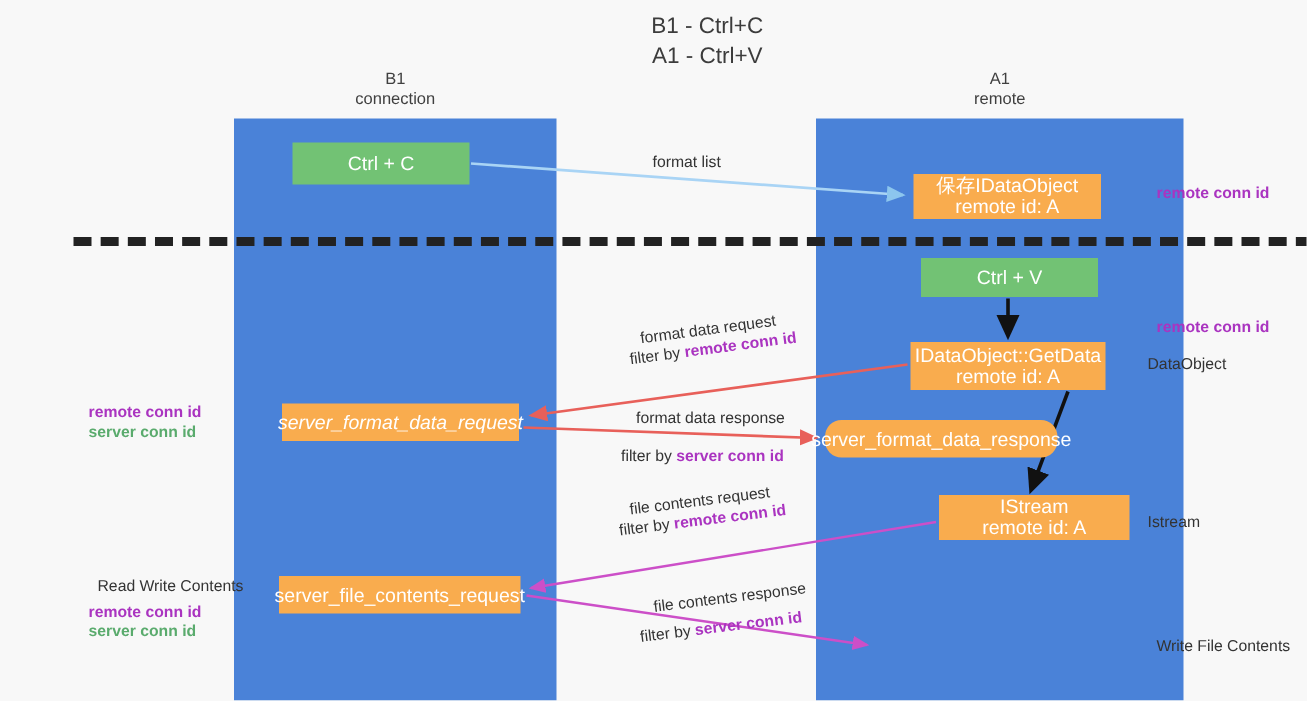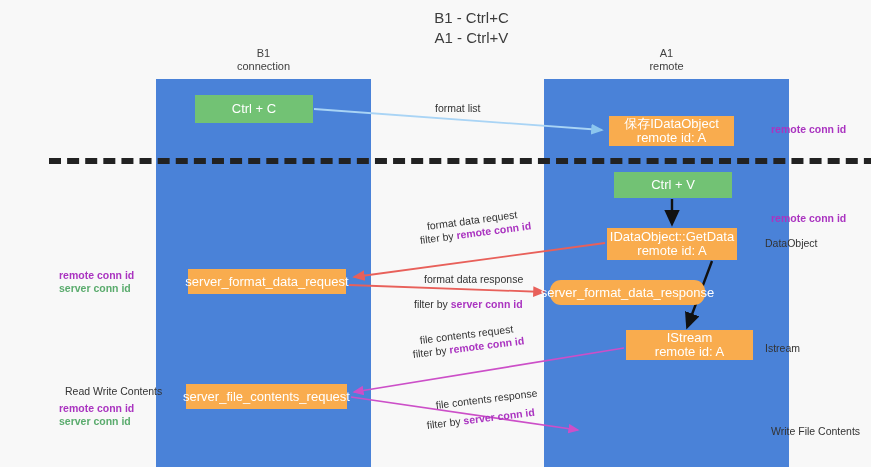--- a/index.html
+++ b/index.html
@@ -44,21 +44,21 @@
     padding:2px 0;
   }
   .box .sub{display:block;}
   .green{background:#72c274;}
   .orange{background:#f9ac4e;}
 
   #box-ctrlc{left:159px;top:95px;width:118px;height:28px;}
   #box-idataobject{left:573px;top:116px;width:125px;height:30px;}
   #box-ctrlv{left:578px;top:172px;width:118px;height:26px;}
   #box-getdata{left:571px;top:228px;width:130px;height:32px;}
-  #box-sfdreq{left:152px;top:269px;width:158px;height:25px;}
+  #box-sfdreq{left:152px;top:269px;width:158px;height:25px;font-style:italic;}
   #box-sfdresp{left:514px;top:280px;width:155px;height:25px;border-radius:11px;}
   #box-istream{left:590px;top:330px;width:127px;height:30px;}
   #box-sfcreq{left:150px;top:384px;width:161px;height:25px;}
   #box-sfcresp{left:547px;top:417px;width:159px;height:26px;}
 
   
   .edge-label{
     position:absolute;font-size:10.5px;line-height:14px;color:#333;
     white-space:nowrap;
   }

